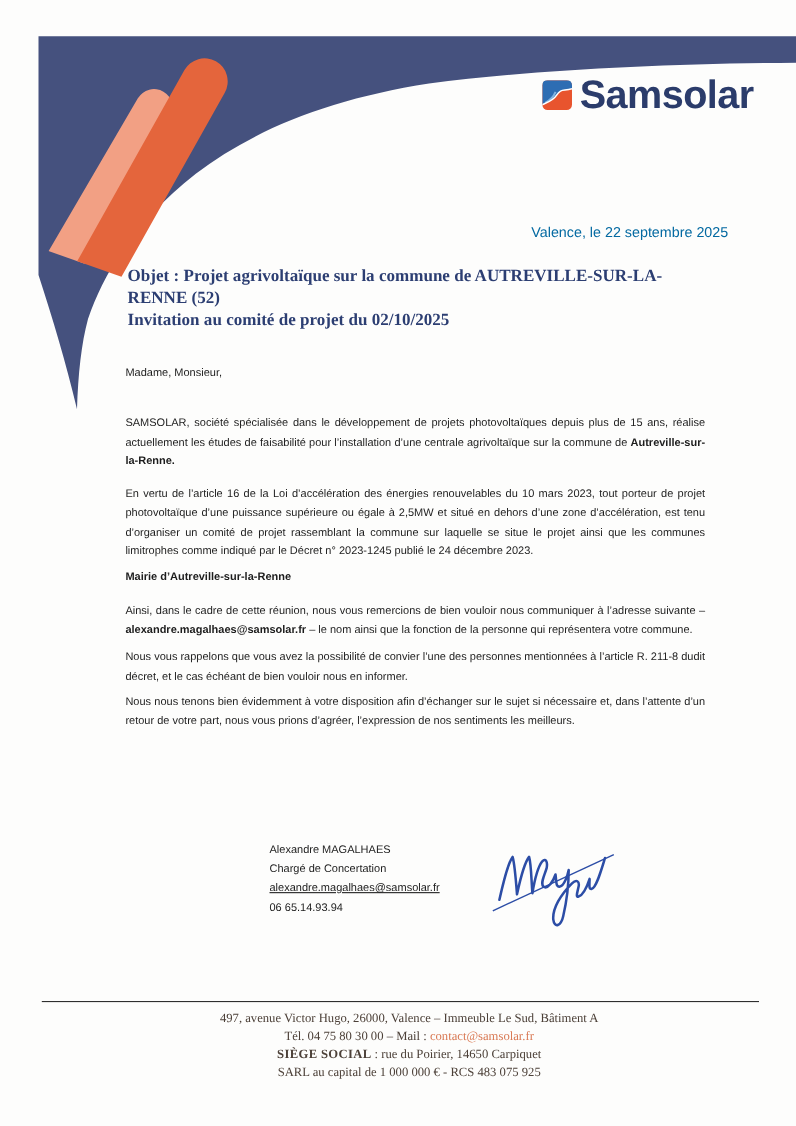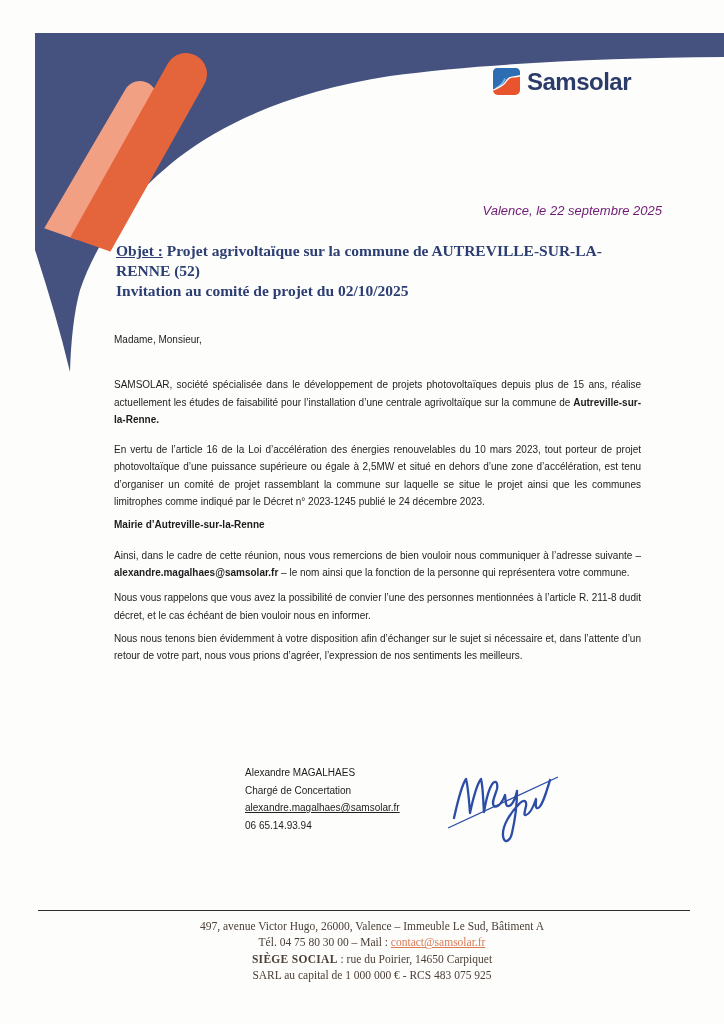--- a/index.html
+++ b/index.html
@@ -17,32 +17,32 @@
   }
   html,body{margin:0;padding:0;background:#e9e9e9;}
   .page{
     position:relative;width:724px;height:1024px;margin:0 auto;
     background:#fdfdfc;overflow:hidden;
     font-family:"Liberation Sans",sans-serif;color:var(--body-ink);
   }
   .header-art{position:absolute;top:0;left:0;pointer-events:none;}
   .logo{position:absolute;left:493px;top:68px;display:flex;align-items:center;gap:7px;}
   .logo .wordmark{
-    font-family:"Liberation Sans",sans-serif;font-weight:700;font-size:24px;
+    font-family:"Liberation Sans",sans-serif;font-weight:700;font-size:36px;
     letter-spacing:-0.5px;color:var(--logo-navy);line-height:1;
   }
   .date-line{
-    position:absolute;top:203px;right:62px;font-size:13px;color:#701a75;font-style:italic;
+    position:absolute;top:203px;right:62px;font-size:13px;color:#0369a1;
   }
   .subject{
     position:absolute;left:116px;top:241px;width:532px;
     font-family:"Liberation Serif",serif;font-weight:700;
     font-size:15.5px;line-height:20px;color:var(--subject-navy);
   }
-  .subject .obj-label{text-decoration:underline;}
+  .subject .obj-label{}
   .content{
     position:absolute;left:114px;top:331px;width:527px;
     font-size:10px;line-height:17.3px;text-align:justify;
   }
   .content p{margin:0;}
   .salutation{margin-bottom:28px !important;text-align:left;}
   .p1{margin-bottom:13px !important;}
   .p2{margin-bottom:6px !important;}
   .p3{margin-bottom:13px !important;}
   .venue{margin-bottom:13px !important;font-weight:700;}
@@ -56,21 +56,21 @@
   .signature-svg{position:absolute;left:438px;top:750px;}
   .footer-rule{
     position:absolute;left:38px;top:910px;width:652px;height:0;
     border-top:1.4px solid #2f2f2f;
   }
   .footer{
     position:absolute;left:10px;top:918px;width:724px;text-align:center;
     font-family:"Liberation Serif",serif;font-size:11.5px;line-height:16.3px;
     color:var(--footer-ink);
   }
-  .footer .footer-link{color:var(--footer-link);text-decoration:underline;}
+  .footer .footer-link{color:var(--footer-link);}
   .footer .siege{font-weight:700;letter-spacing:0.3px;}
   a{cursor:pointer;}
 </style>
 </head>
 <body>
 
 <div class="page">
 
   <svg class="header-art" width="724" height="400" viewBox="0 0 724 400">
     <defs>

